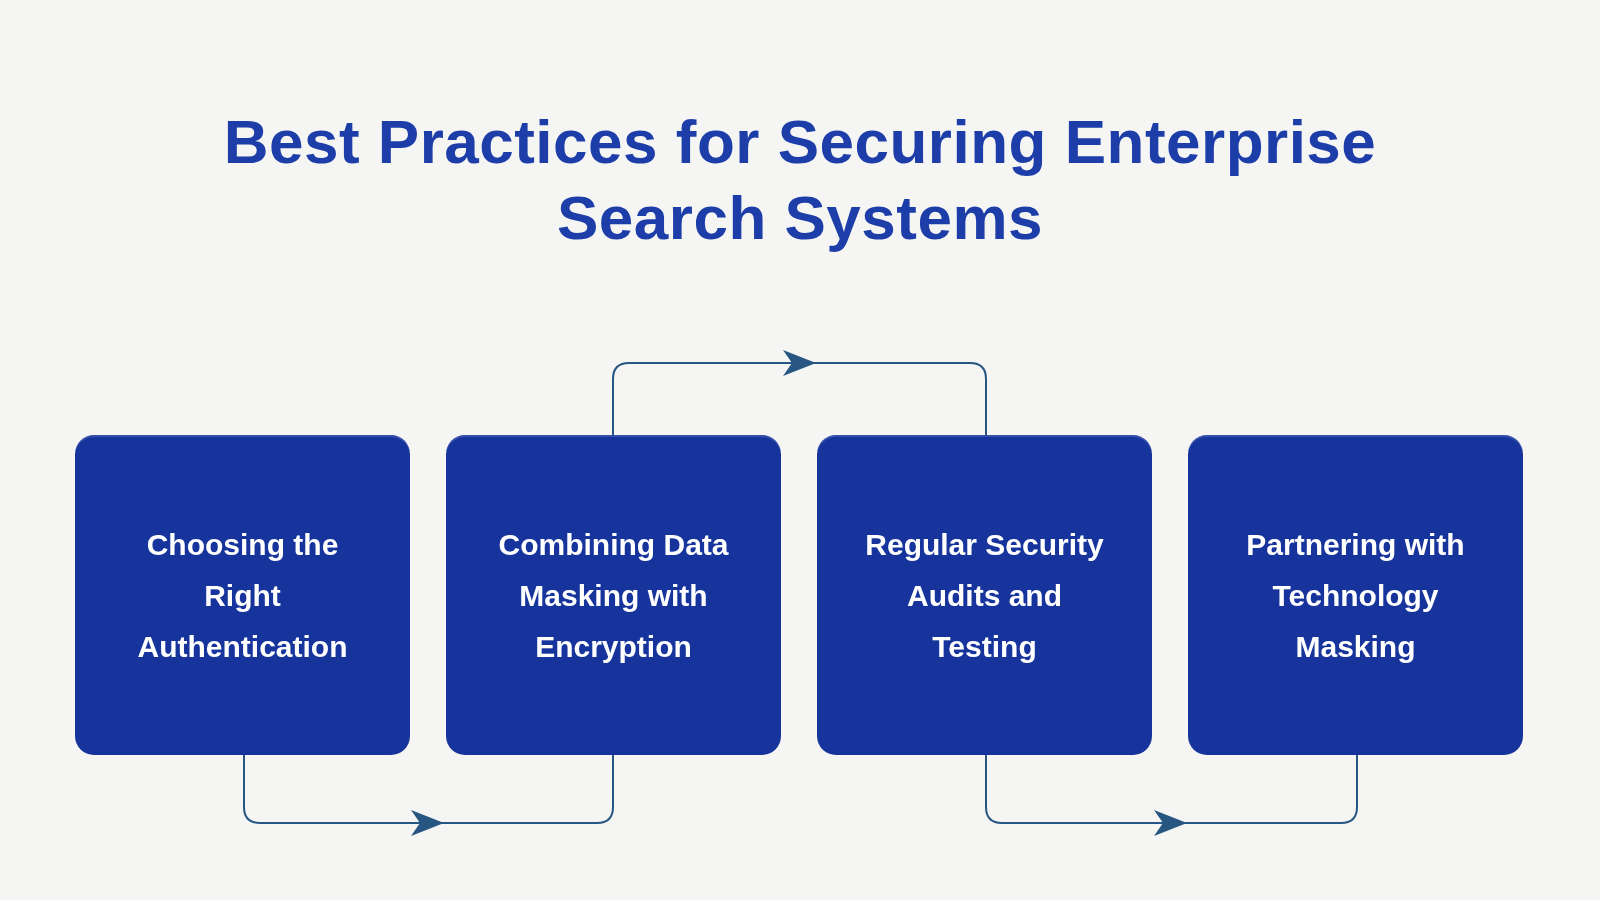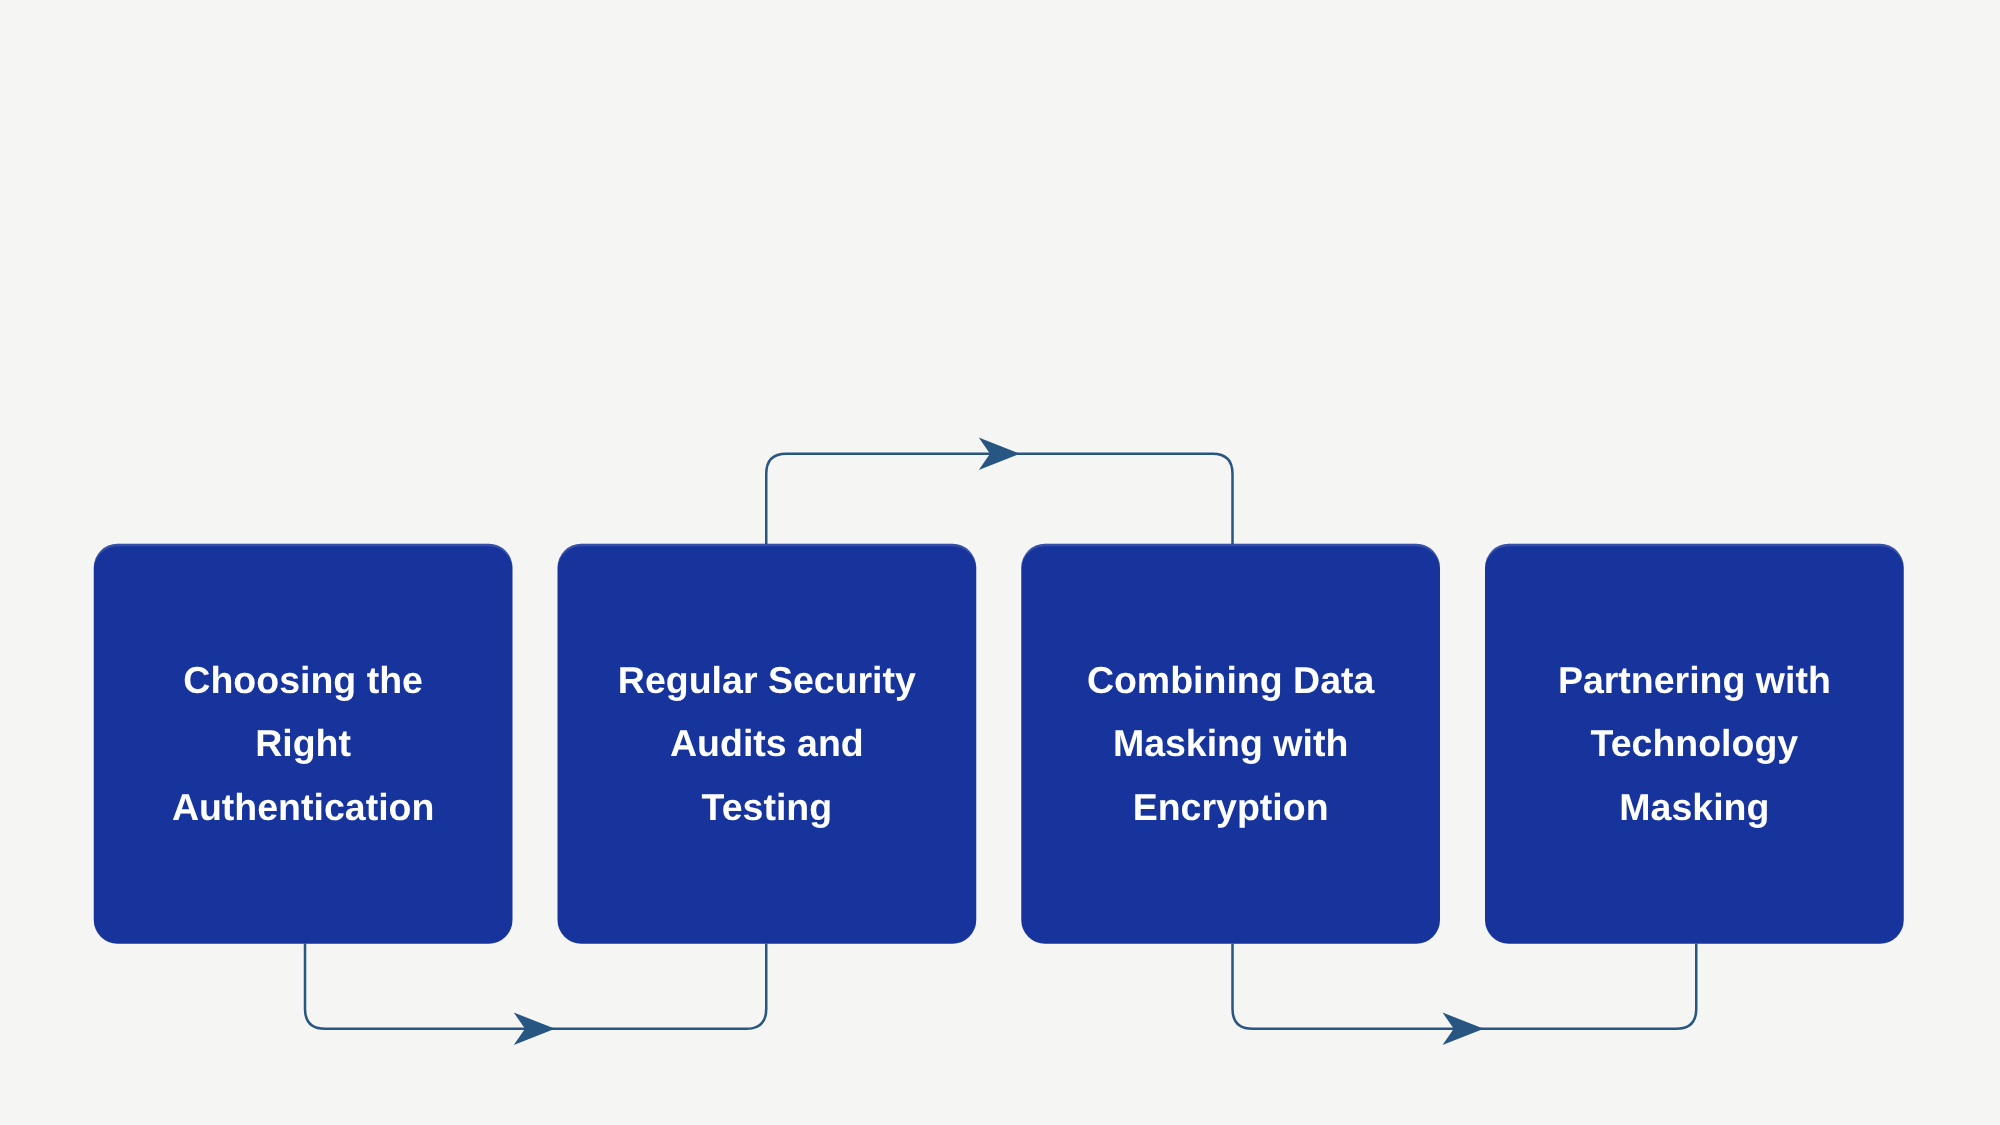--- a/index.html
+++ b/index.html
@@ -59,41 +59,45 @@
     padding: 0 34px;
     box-sizing: border-box;
     box-shadow: inset 0 2px 0 rgba(255,255,255,0.14);
   }
 </style>
 </head>
 <body>
 
 <div class="canvas">
 
+  <div class="title">
+    <div>Best Practices for Securing Enterprise</div>
+    <div>Search Systems</div>
+  </div>
 
   <svg class="connector-layer" viewBox="0 0 1600 900" xmlns="http://www.w3.org/2000/svg">
 
     <path d="M 613 437 L 613 379 Q 613 363 629 363 L 970 363 Q 986 363 986 379 L 986 437" fill="none" stroke-width="2" stroke="#265681"></path>
     <polygon points="783,350 816,363 783,376 792,363" fill="#265681"></polygon>
 
     <path d="M 244 755 L 244 807 Q 244 823 260 823 L 597 823 Q 613 823 613 807 L 613 755" fill="none" stroke-width="2" stroke="#265681"></path>
     <polygon points="411,810 444,823 411,836 420,823" fill="#265681"></polygon>
 
     <path d="M 986 755 L 986 807 Q 986 823 1002 823 L 1341 823 Q 1357 823 1357 807 L 1357 755" fill="none" stroke-width="2" stroke="#265681"></path>
     <polygon points="1154,810 1187,823 1154,836 1163,823" fill="#265681"></polygon>
   </svg>
 
   <div class="steps-row">
     <div class="step-box">
       <span>Choosing the Right Authentication</span>
     </div>
     <div class="step-box">
-      <span>Regular Security Audits and Testing</span>
+      <span>Combining Data Masking with Encryption</span>
     </div>
     <div class="step-box">
-      <span>Combining Data Masking with Encryption</span>
+      <span>Regular Security Audits and Testing</span>
     </div>
     <div class="step-box">
       <span>Partnering with Technology Masking</span>
     </div>
   </div>
 
 </div>
 
 </body></html>

